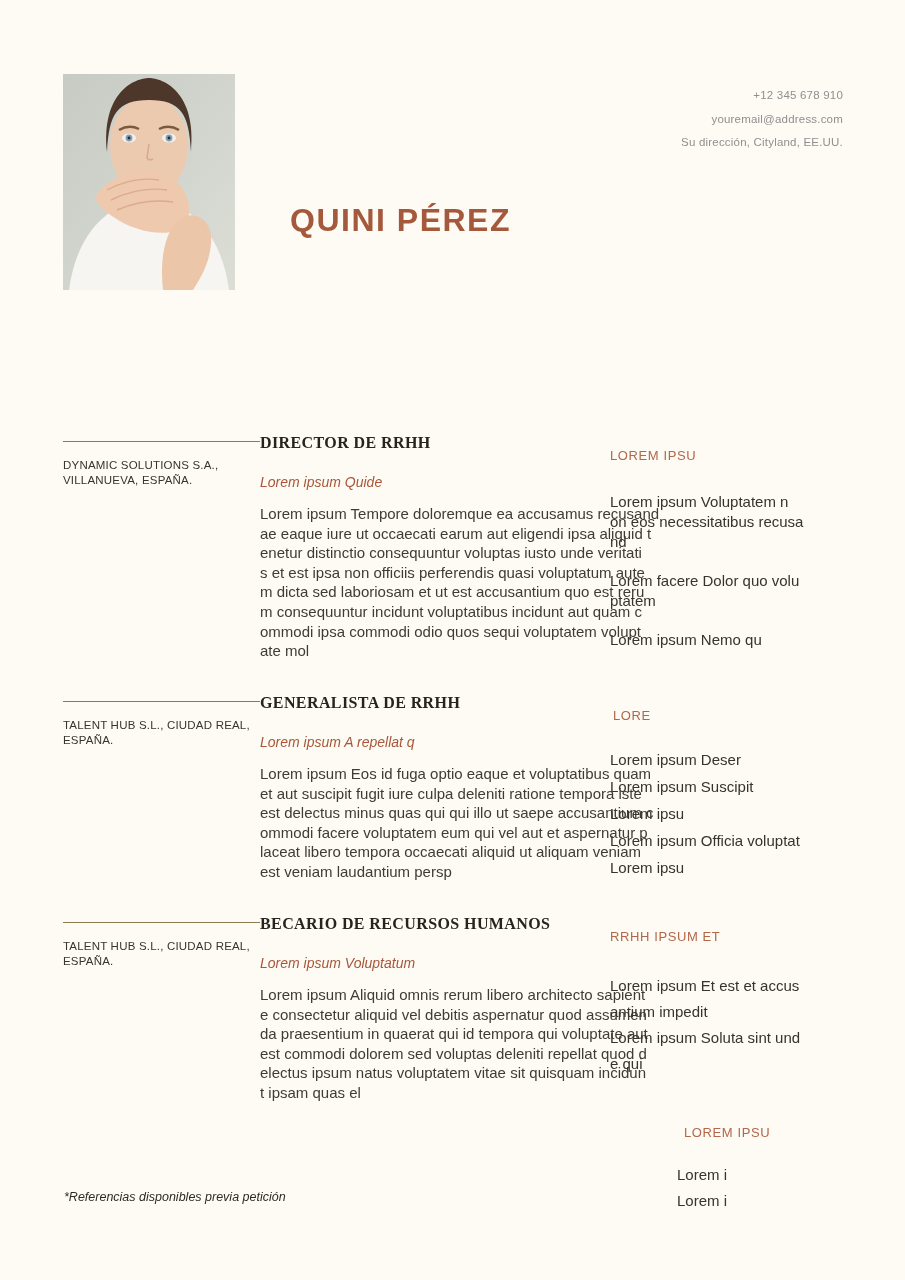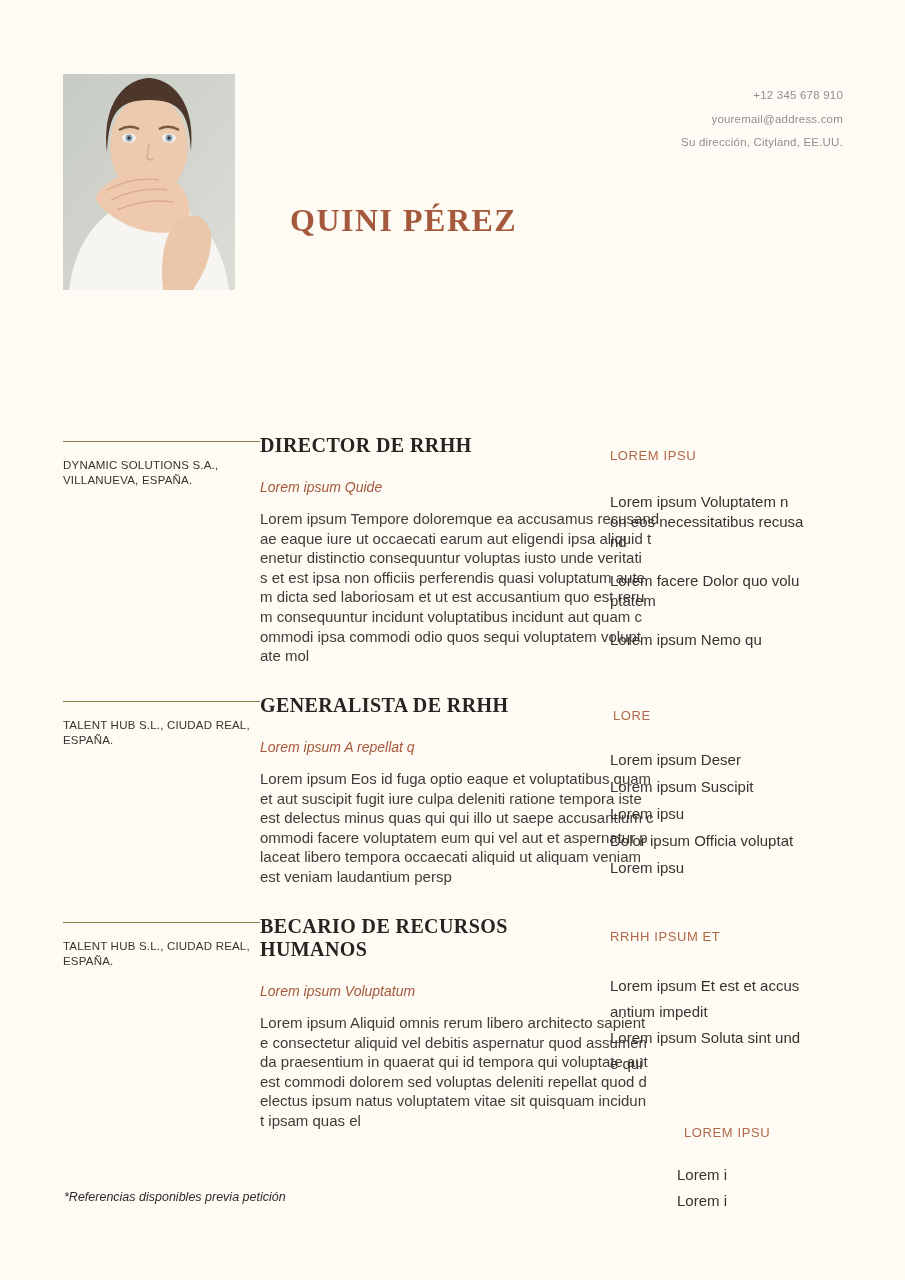--- a/index.html
+++ b/index.html
@@ -30,21 +30,21 @@
     text-align: right;
     color: #8f8f8f;
     font-size: 11.5px;
     line-height: 23.5px;
     letter-spacing: 0.2px;
   }
 
   
   .identity { position: absolute; left: 290px; top: 202px; width: 575px; }
   .name {
-    font-family: Liberation Serif, serif;
+    font-family: Liberation Sans, sans-serif;
     font-weight: bold;
     font-size: 32px;
     letter-spacing: 1.5px;
     color: #a5593c;
   }
   .summary {
     margin-top: 12px;
     font-size: 17px;
     line-height: 29.5px;
     color: #3c3832;
@@ -78,21 +78,21 @@
     font-size: 11.5px;
     line-height: 15px;
     letter-spacing: 0.2px;
     color: #38342f;
     white-space: pre;
   }
 
   .job-title {
     font-family: "Liberation Serif", serif;
     font-weight: bold;
-    font-size: 20px;
+    font-size: 16px;
     letter-spacing: 0.4px;
     color: #27231e;
   }
   .job-subtitle {
     margin-top: 22px;
     font-size: 14px;
     color: #a8573a;
     font-style: italic;
   }
   .job-body {
@@ -234,21 +234,21 @@
 ommodi facere voluptatem eum qui vel aut et aspernatur p
 laceat libero tempora occaecati aliquid ut aliquam veniam
 est veniam laudantium persp</div>
   </div>
   <div class="col-right">
     <div class="side-heading" style="padding-left:3px">LORE</div>
     <ul class="side-list gap-md">
       <li class="side-item">Lorem ipsum Deser</li>
       <li class="side-item">Lorem ipsum Suscipit</li>
       <li class="side-item">Lorem ipsu</li>
-      <li class="side-item">Dolor ipsum Officia voluptat</li>
+      <li class="side-item">Lorem ipsum Officia voluptat</li>
       <li class="side-item">Lorem ipsu</li>
     </ul>
   </div>
 </div>
 
 <div class="section sec-3">
   <div class="col-left">
     <hr class="divider">
     <div class="company">TALENT HUB S.L., CIUDAD REAL,
 ESPAÑA.</div>

